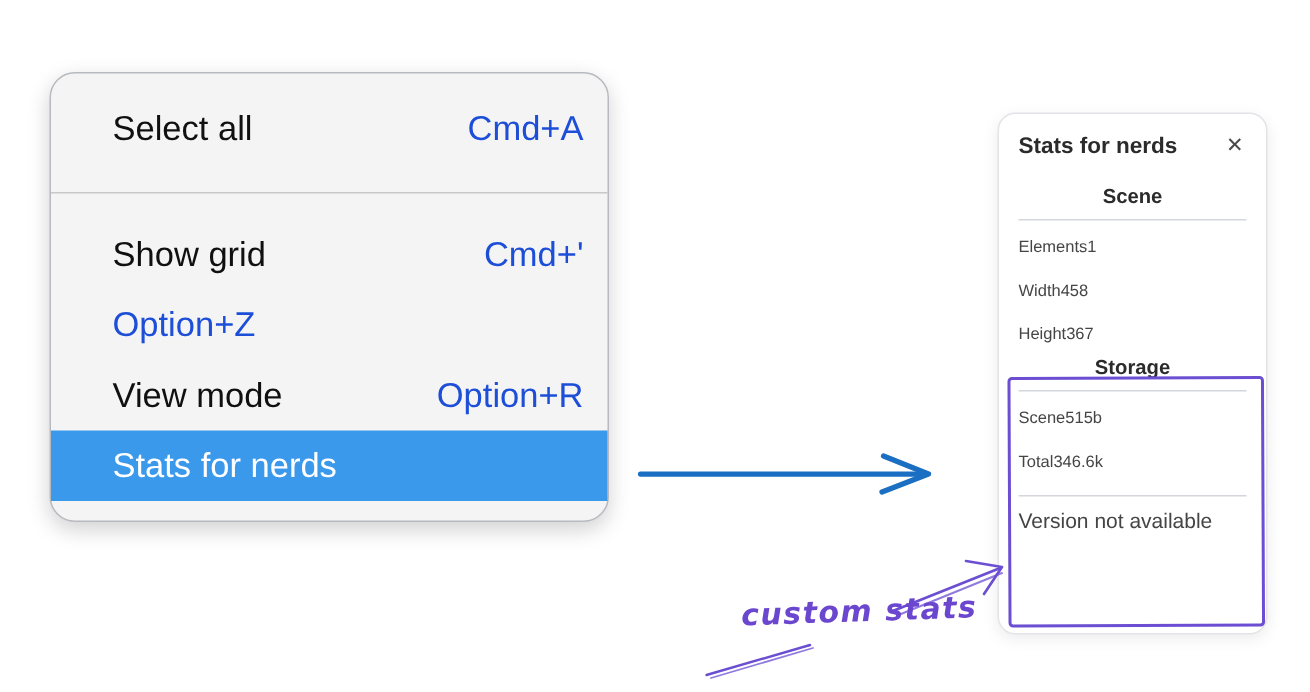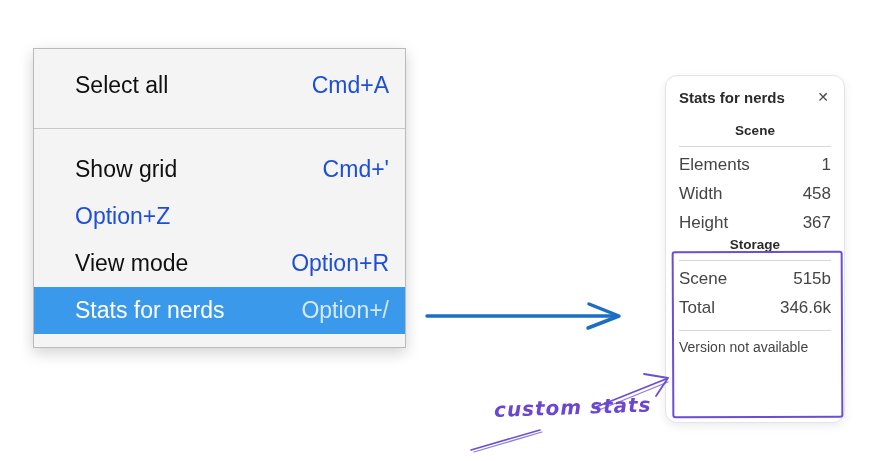--- a/index.html
+++ b/index.html
@@ -4,21 +4,21 @@
 <style>
   html,body{margin:0;padding:0;background:#ffffff;}
   #canvas{
     position:relative;width:873px;height:461px;overflow:hidden;background:#ffffff;
     font-family:"Liberation Sans",sans-serif;
   }
 
   
   .menu{
     position:absolute;left:33px;top:48px;width:373px;height:300px;
-    background:#f4f4f5;border:1px solid #b7babf;border-radius:0;
+    background:#f4f4f5;border:1px solid #b7babf;border-radius:17px;
     box-shadow:0 5px 14px rgba(0,0,0,.18);
     box-sizing:border-box;padding-top:13px;
   }
   .menu-item{
     height:47px;display:flex;align-items:center;justify-content:space-between;
     padding:0 16px 0 41px;font-size:23px;color:#101010;cursor:default;
   }
   .menu-item .shortcut{color:#1d4ed8;}
   .menu-item.selected{background:#3b99ec;color:#ffffff;}
   .menu-item.selected .shortcut{color:rgba(255,255,255,.78);}
@@ -38,22 +38,22 @@
     padding:2px;cursor:pointer;font-family:"DejaVu Sans",sans-serif;
   }
   .sec-header{
     text-align:center;font-weight:bold;font-size:13.5px;color:#2b2b2b;
     margin-top:0;
   }
   .sec-header.first{margin-top:17px;}
   .hr{height:1px;background:#d3d6db;margin-top:8px;}
   .stat-rows{margin-top:3px;}
   .stat-row{
-    height:29px;display:flex;align-items:center;justify-content:space-between;
-    font-size:17px;color:#454545;
+    height:29px;display:flex;align-items:center;
+    font-size:11px;color:#454545;
   }
   .version-note{margin-top:8px;font-size:14px;color:#454545;}
 
   
   .purple-rect{
     position:absolute;left:6px;top:175px;width:167px;height:163px;
     border:2px solid #6b4ed2;border-radius:3px;pointer-events:none;
     transform:rotate(-0.25deg);
   }
 
@@ -83,21 +83,20 @@
     </div>
     <div class="menu-item">
       <span class="shortcut">Option+Z</span>
     </div>
     <div class="menu-item">
       <span>View mode</span>
       <span class="shortcut">Option+R</span>
     </div>
     <div class="menu-item selected">
       <span>Stats for nerds</span>
-      <span class="shortcut">Option+/</span>
     </div>
   </div>
 
   <div class="panel">
     <div class="panel-titlebar">
       <span class="panel-title">Stats for nerds</span>
       <button class="panel-close">✕</button>
     </div>
 
     <div class="sec-header first">Scene</div>

